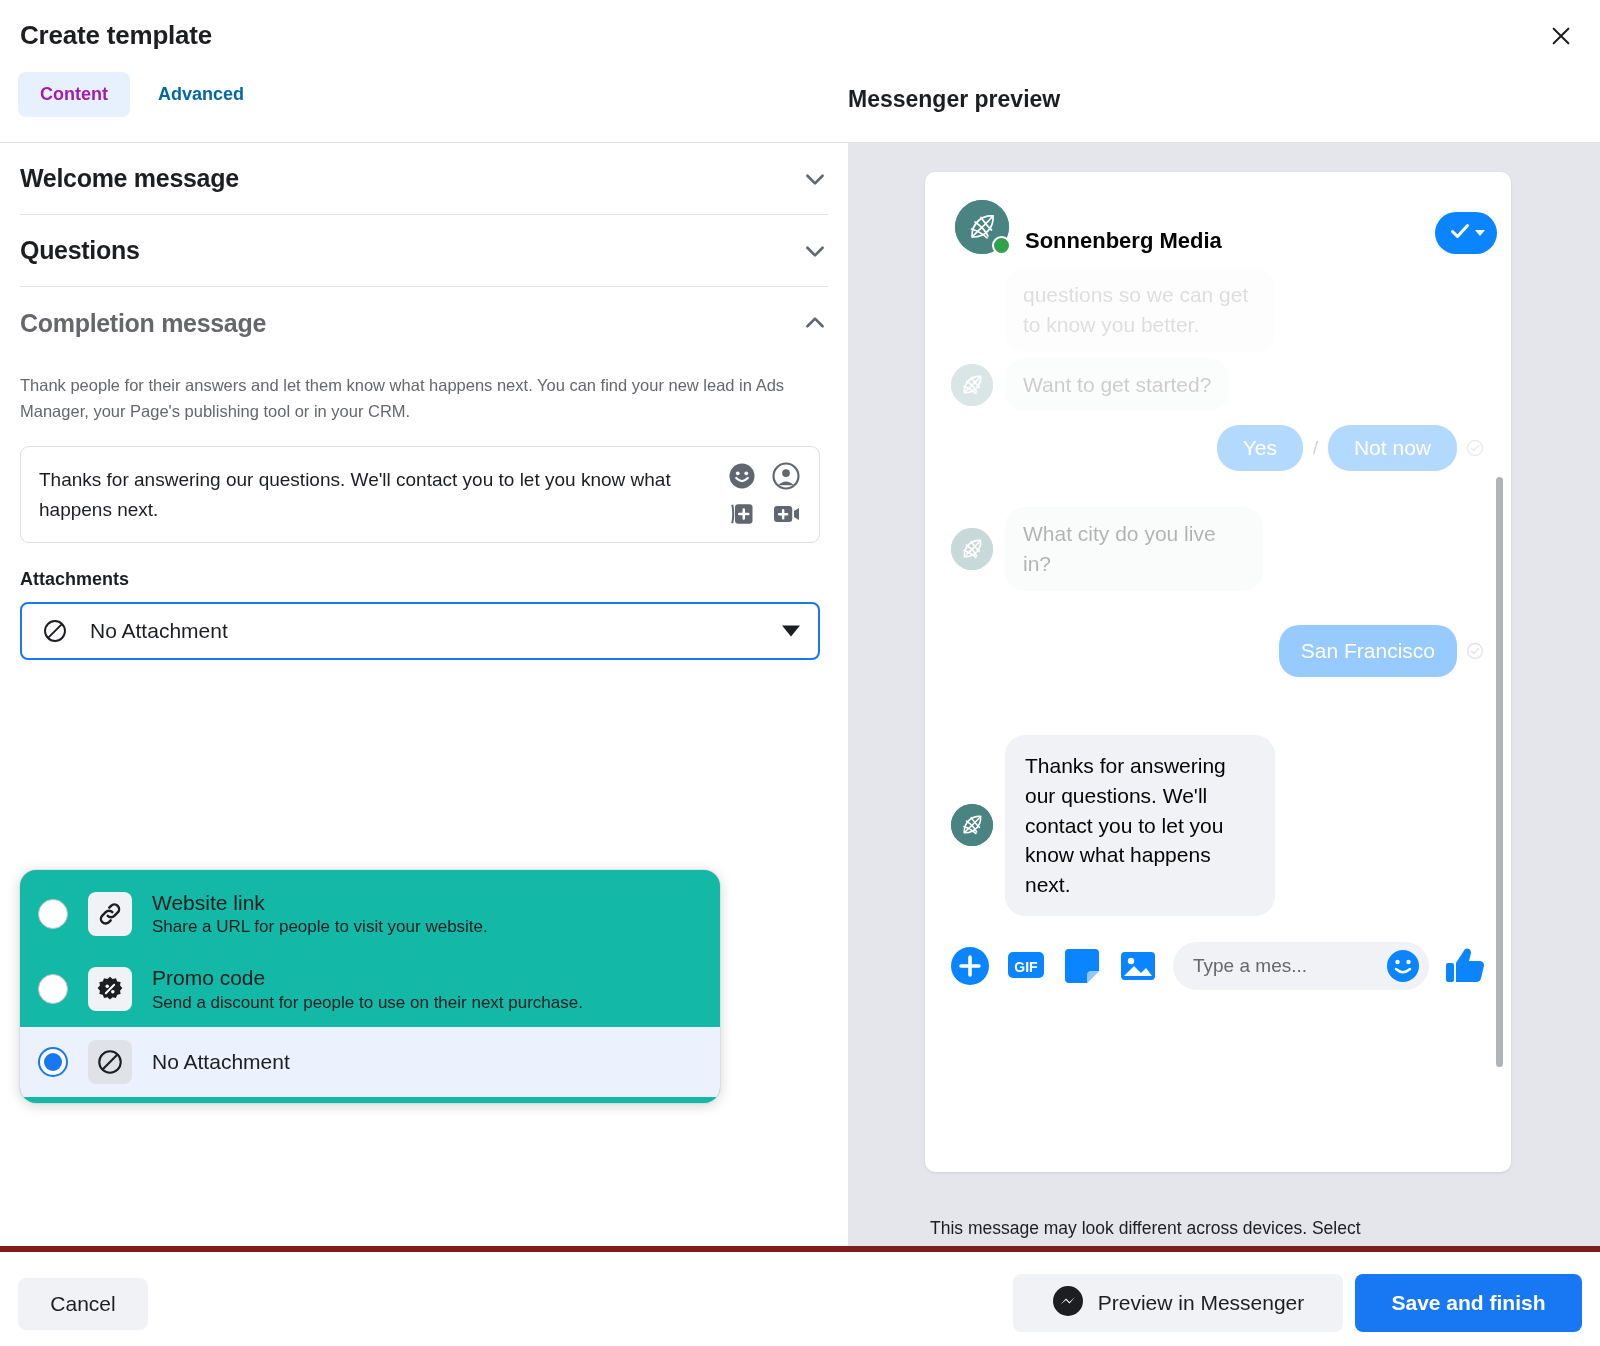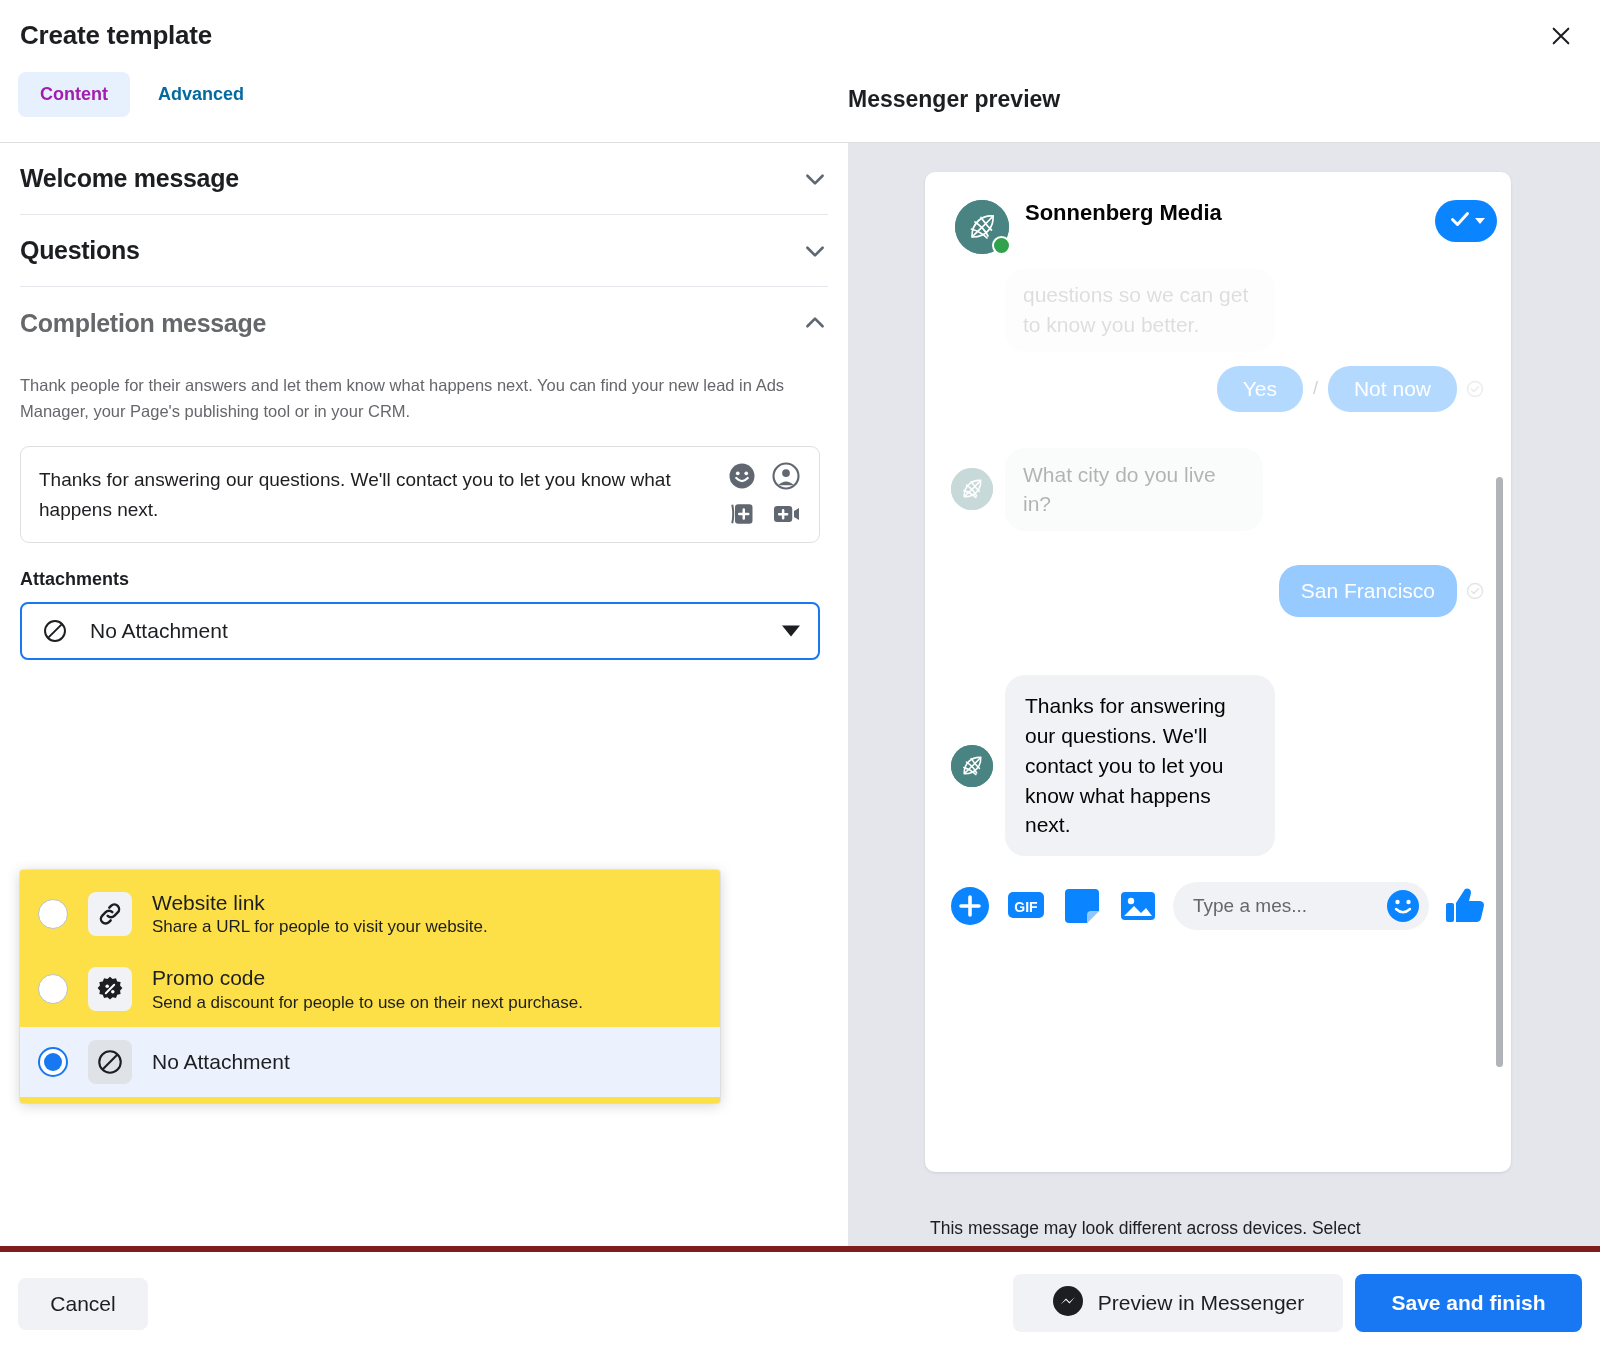--- a/index.html
+++ b/index.html
@@ -76,21 +76,21 @@
   }
   .sq-icon.plain { background: transparent; }
   .sq-icon svg { width: 26px; height: 26px; }
   .select-val { margin-left: 16px; font-size: 21px; color: #1c1e21; }
   .caret { position: absolute; right: 18px; top: 50%; transform: translateY(-50%);
            width: 0; height: 0; border-left: 9px solid transparent; border-right: 9px solid transparent;
            border-top: 11px solid #1c1e21; }
 
   .dropdown {
     position: absolute; left: 20px; top: 727px; width: 700px;
-    background: #fde047; border-radius: 3px;
+    background: #14b8a6; border-radius: 16px;
     box-shadow: 0 2px 14px rgba(0,0,0,0.18), 0 0 0 1px rgba(0,0,0,0.05);
     overflow: hidden; padding: 6px 0;
   }
   .dd-item { display: flex; align-items: center; padding: 13px 18px; cursor: pointer; }
   .dd-item.selected { background: #ebf2fd; }
   .radio {
     width: 30px; height: 30px; border-radius: 50%; border: 1.5px solid #bcc0c4;
     background: #fff; flex: none; display: flex; align-items: center; justify-content: center;
   }
   .radio.on { border: 2px solid #1877f2; }
@@ -107,21 +107,21 @@
 
   
   .right { position: absolute; left: 848px; top: 143px; width: 752px; height: 1103px; background: #e4e6eb; overflow: hidden; }
   .preview-label { position: absolute; left: 848px; top: 86px; font-size: 23px; font-weight: bold; color: #1c1e21; }
 
   .phone {
     position: absolute; left: 77px; top: 29px; width: 586px; height: 1000px;
     background: #fff; border-radius: 10px; box-shadow: 0 1px 3px rgba(0,0,0,0.10);
     overflow: hidden;
   }
-  .phone-hdr { display: flex; align-items: flex-start; padding: 28px 14px 0 30px; }
+  .phone-hdr { display: flex; align-items: flex-end; padding: 28px 14px 0 30px; }
   .avatar-wrap { position: relative; width: 54px; height: 54px; flex: none; }
   .avatar { width: 54px; height: 54px; border-radius: 50%; background: #4a8482; display: block; }
   .avatar svg { width: 54px; height: 54px; }
   .online-dot { position: absolute; right: -2px; bottom: -1px; width: 19px; height: 19px; border-radius: 50%; background: #31a24c; border: 2px solid #fff; }
   .page-name { margin-left: 16px; font-size: 22px; font-weight: bold; color: #050505; }
   .verify-pill {
     margin-left: auto; width: 62px; height: 42px; border-radius: 21px; background: #0a84ff;
     display: flex; align-items: center; justify-content: center; gap: 3px; cursor: pointer;
   }
   .verify-pill svg { width: 24px; height: 24px; }
@@ -377,20 +377,35 @@
         </span>
       </div>
 
       <div class="thread">
 
         <div class="row faded-90">
           <span class="mini-spacer"></span>
           <span class="bub-in" style="max-width:270px">questions so we can get to know you better.</span>
         </div>
 
+        <div class="row faded-75">
+          <span class="mini-av">
+            <svg viewBox="0 0 54 54">
+                <circle cx="27" cy="27" r="27" fill="#4a8482"></circle>
+                <g stroke="#ffffff" stroke-width="2" fill="none" stroke-linecap="round">
+                  <path d="M17 36 C17 23 27 15 38 16 C39 27 31 37 18 37"></path>
+                  <path d="M17 37 C24 30 31 24 38 16"></path>
+                  <path d="M20 22 C26 26 30 30 33 36"></path>
+                  <path d="M26 17.5 C30 23 33 27 36.5 30"></path>
+                  <path d="M16.5 29 C23 31 28 34 32 38"></path>
+                </g>
+              </svg>
+          </span>
+          <span class="bub-in">Want to get started?</span>
+        </div>
 
         <div class="quick-row faded-55">
           <span class="qr-pill">Yes</span>
           <span class="qr-sep">/</span>
           <span class="qr-pill">Not now</span>
           <span class="tick">
             <svg viewBox="0 0 24 24" fill="none" stroke="#bcc0c4" stroke-width="1.7">
                 <circle cx="12" cy="12" r="9"></circle>
                 <path d="M7.8 12.3 L10.6 15 L16.2 9.2" stroke-linecap="round" stroke-linejoin="round"></path>
               </svg>

